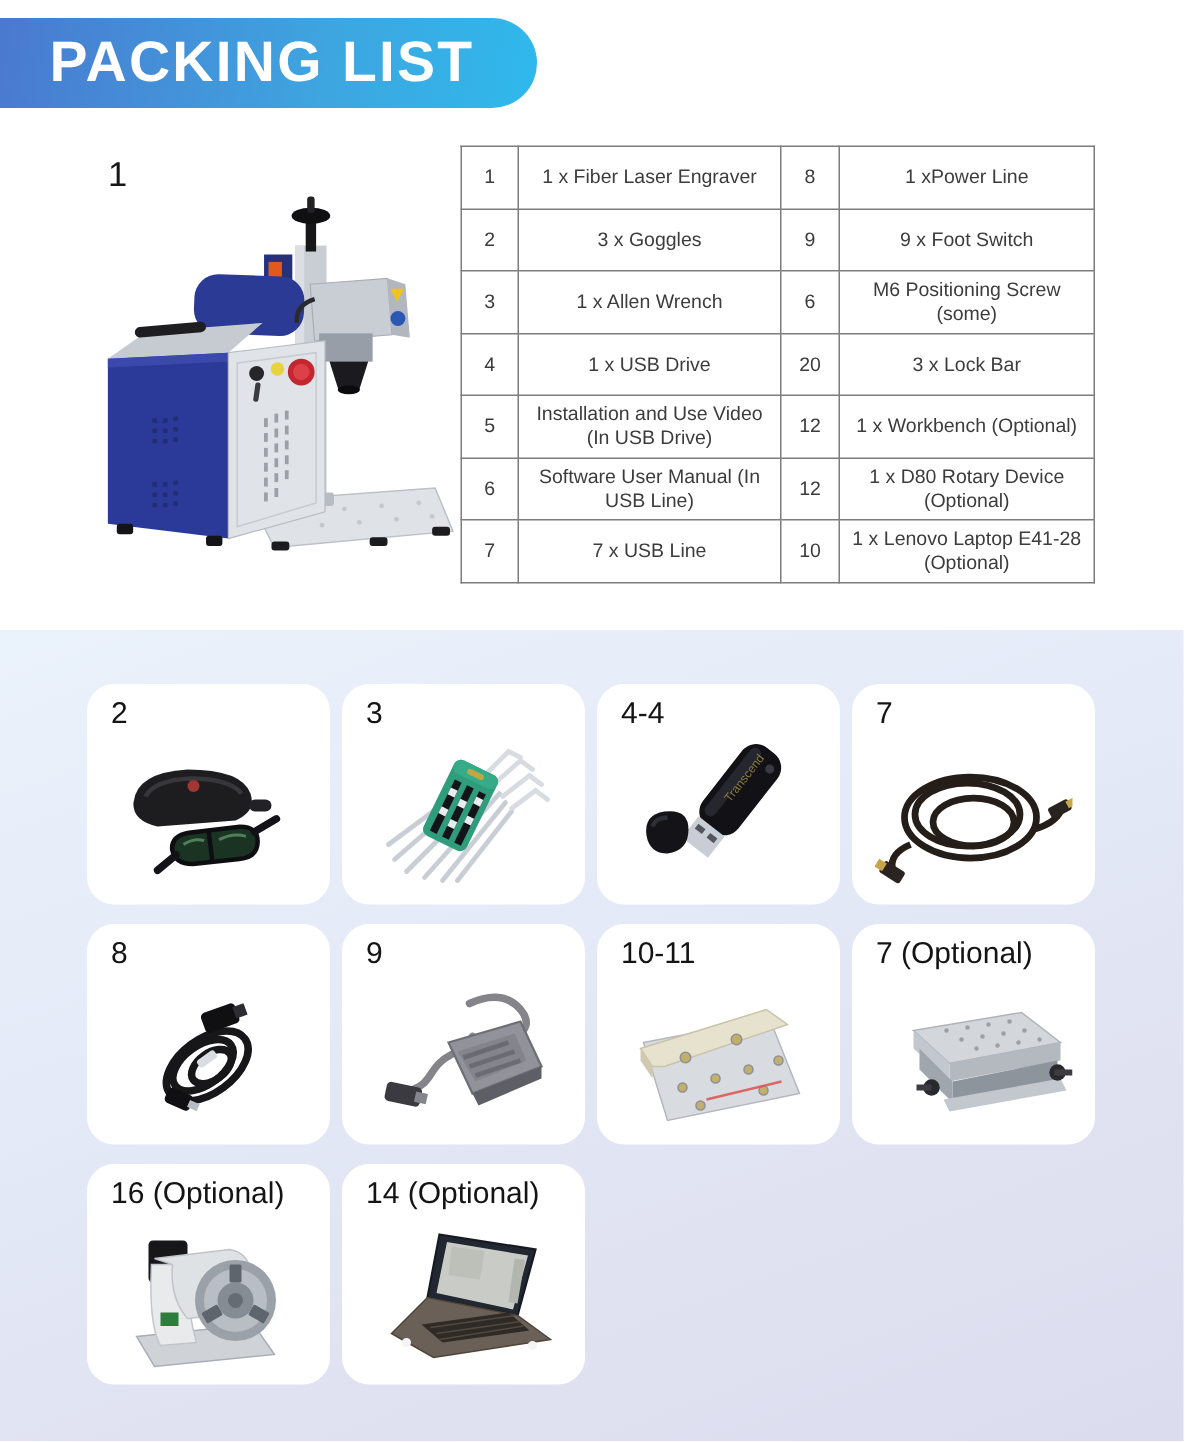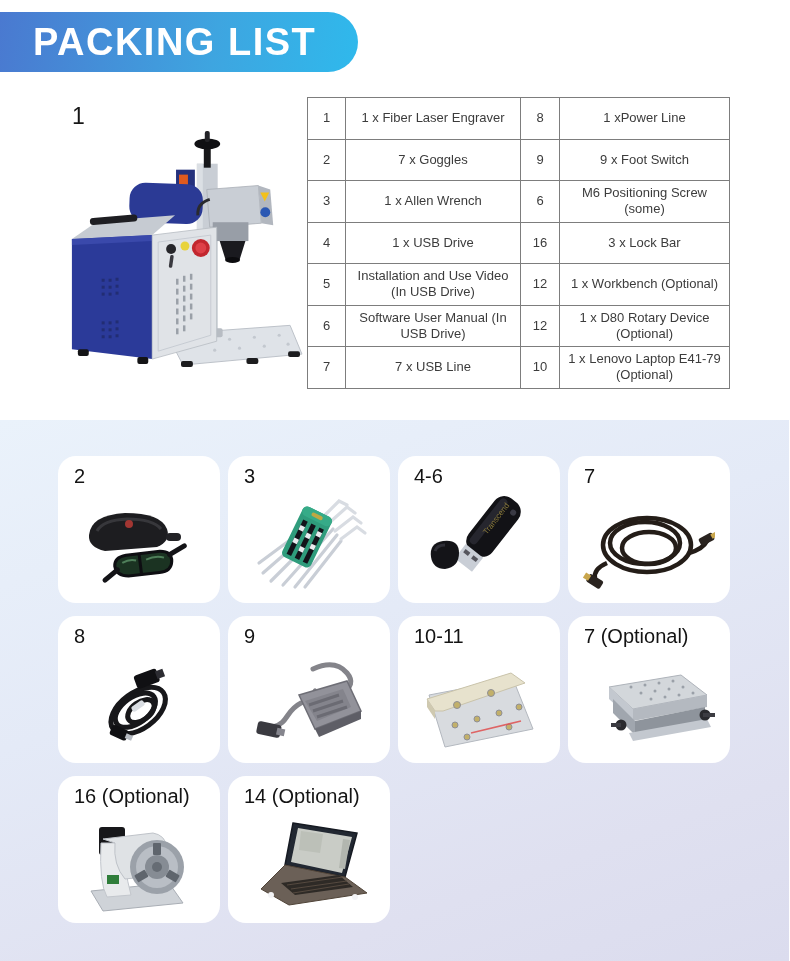--- a/index.html
+++ b/index.html
@@ -180,53 +180,53 @@
       </colgroup>
     <tbody>
       <tr>
         <td class="no">1</td>
         <td>1 x Fiber Laser Engraver</td>
         <td class="no no-r">8</td>
         <td>1 xPower Line</td>
       </tr>
       <tr>
         <td class="no">2</td>
-        <td>7 x Goggles</td>
+        <td>3 x Goggles</td>
         <td class="no no-r">9</td>
         <td>9 x Foot Switch</td>
       </tr>
       <tr>
         <td class="no">3</td>
         <td>1 x Allen Wrench</td>
         <td class="no no-r">6</td>
         <td>M6 Positioning Screw (some)</td>
       </tr>
       <tr>
         <td class="no">4</td>
         <td>1 x USB Drive</td>
-        <td class="no no-r">16</td>
+        <td class="no no-r">20</td>
         <td>3 x Lock Bar</td>
       </tr>
       <tr>
         <td class="no">5</td>
         <td>Installation and Use Video (In USB Drive)</td>
         <td class="no no-r">12</td>
         <td>1 x Workbench (Optional)</td>
       </tr>
       <tr>
         <td class="no">6</td>
-        <td>Software User Manual (In USB Drive)</td>
+        <td>Software User Manual (In USB Line)</td>
         <td class="no no-r">12</td>
         <td>1 x D80 Rotary Device (Optional)</td>
       </tr>
       <tr>
         <td class="no">7</td>
         <td>7 x USB Line</td>
         <td class="no no-r">10</td>
-        <td>1 x Lenovo Laptop E41-79 (Optional)</td>
+        <td>1 x Lenovo Laptop E41-28 (Optional)</td>
       </tr>
     </tbody>
   </table>
 
   <div class="cards">
 
     <div class="card">
       <div class="card-label">2</div>
       <div class="card-img">
         <svg viewBox="0 0 132 104">
@@ -280,21 +280,21 @@
                 <rect x="62" y="55" width="5" height="5"></rect>
                 <rect x="71" y="48" width="5" height="5"></rect>
             </g>
             <rect x="58" y="19" width="12" height="4" rx="2" fill="#bfa843"></rect>
           </g>
         </svg>
       </div>
     </div>
 
     <div class="card">
-      <div class="card-label">4-6</div>
+      <div class="card-label">4-4</div>
       <div class="card-img">
         <svg viewBox="0 0 132 104">
           <g transform="rotate(38 78 48)">
             <rect x="56" y="2" width="30" height="66" rx="12" fill="#121216"></rect>
             <rect x="60" y="6" width="8" height="56" rx="4" fill="#26262e"></rect>
             <circle cx="78" cy="12" r="3" fill="#3a3a44"></circle>
             <text x="71" y="46" font-size="8" fill="#8a7a3a" font-family="Liberation Sans, sans-serif" transform="rotate(-90 71 46)">Transcend</text>
             <rect x="60" y="66" width="22" height="18" fill="#c9ced6"></rect>
             <rect x="63" y="70" width="6" height="4" fill="#55555d"></rect>
             <rect x="73" y="70" width="6" height="4" fill="#55555d"></rect>

